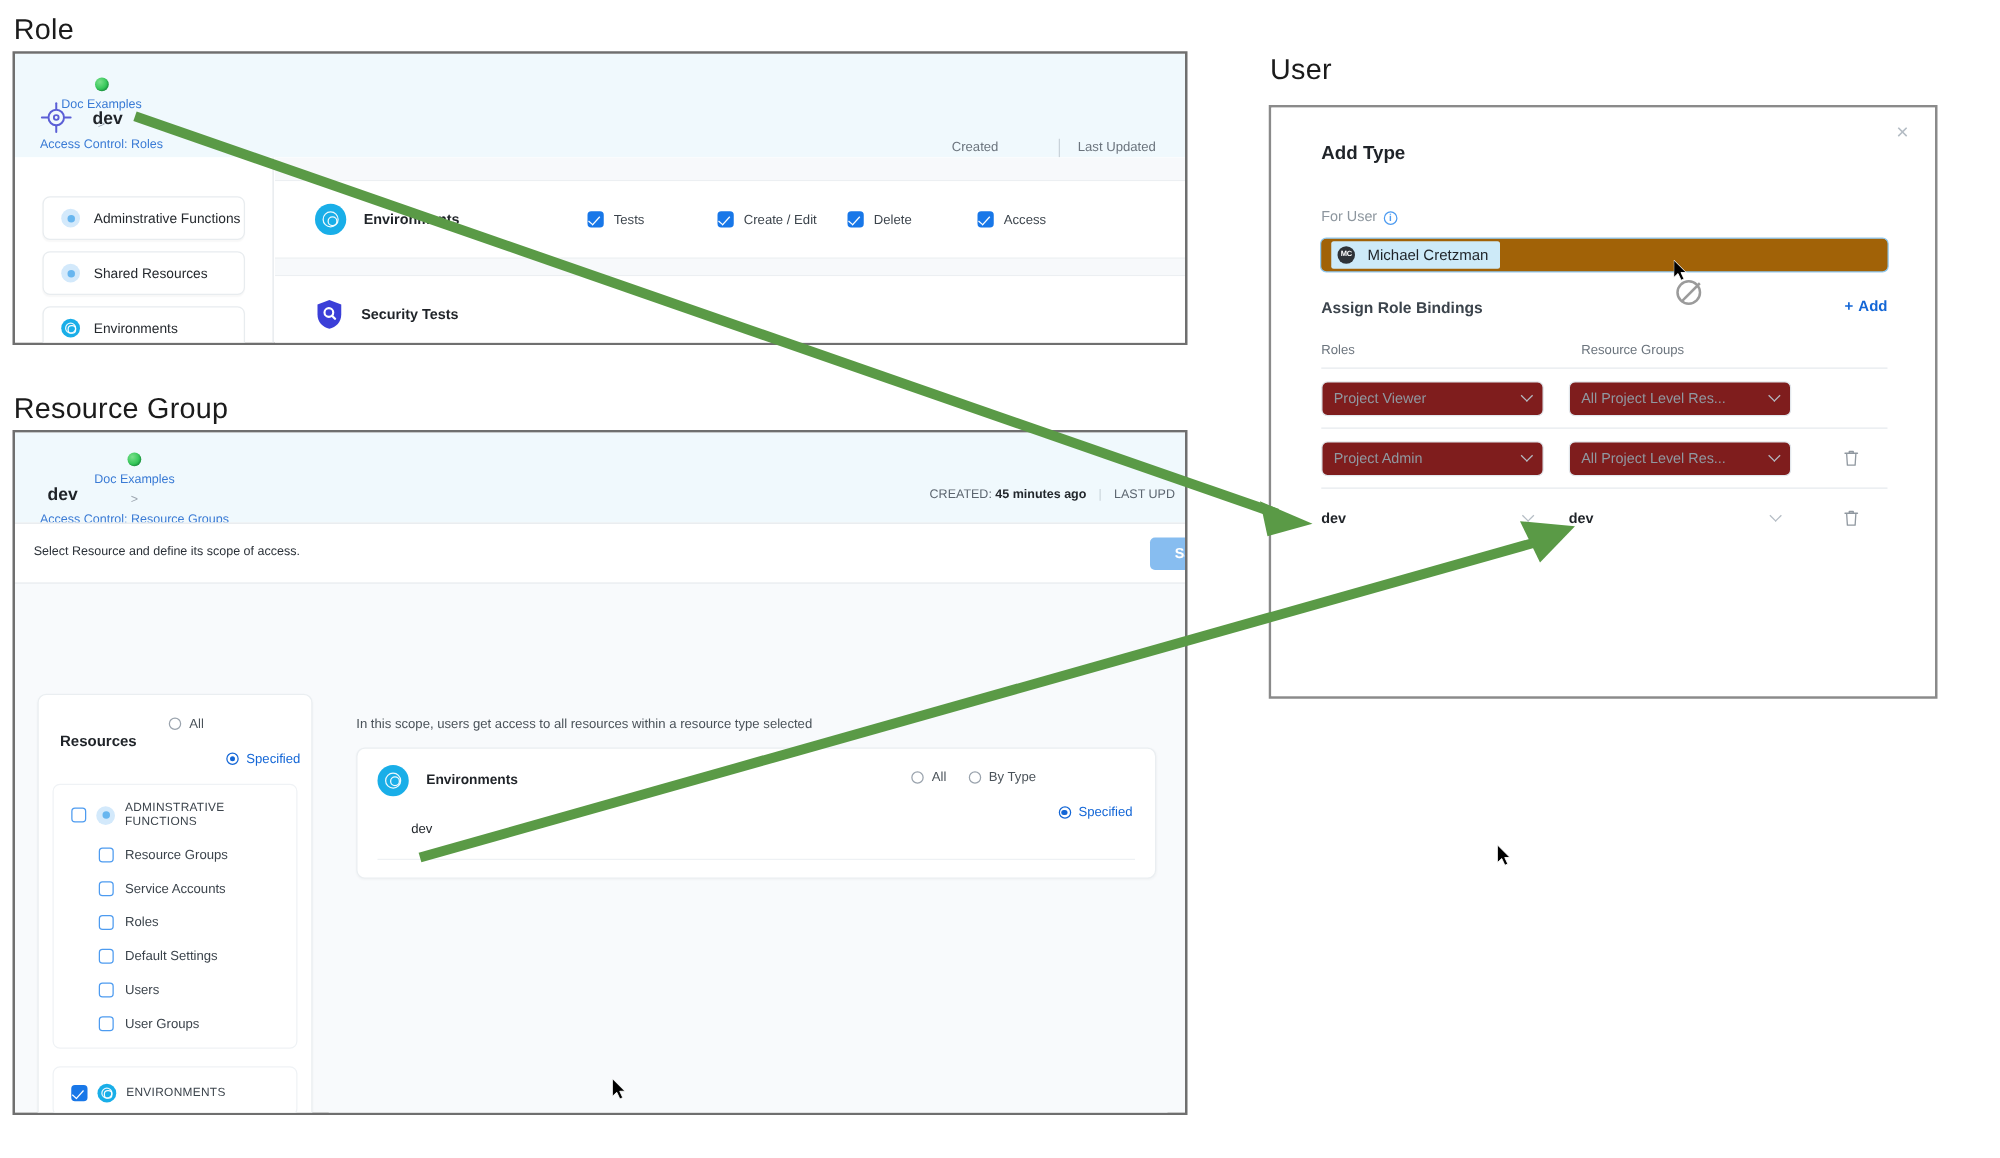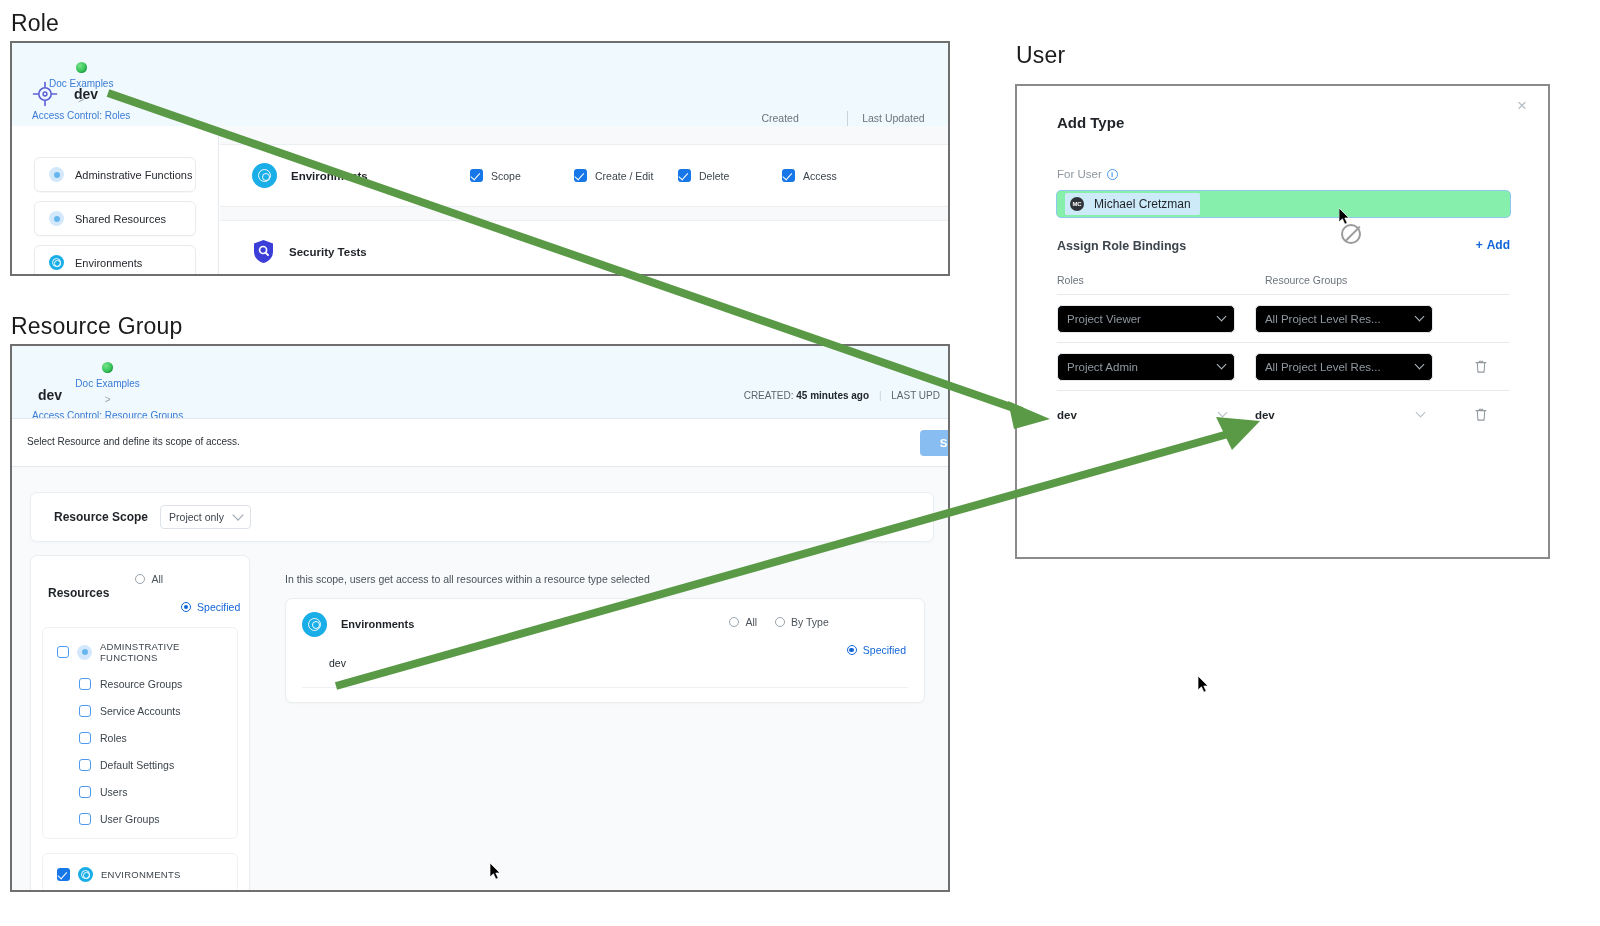--- a/index.html
+++ b/index.html
@@ -232,21 +232,21 @@
   #dlg-foruser {
     position:absolute; left:40px; top:82px; display:flex; align-items:center; gap:5px;
     font-size:11.5px; color:#8d969e;
   }
   .info-i {
     width:11px;height:11px;border-radius:50%;border:1.1px solid #4d9bf0;color:#4d9bf0;
     font-size:8px; line-height:9.5px; text-align:center; font-weight:700; flex:0 0 auto;
   }
   #dlg-userfield {
     position:absolute; left:39px; top:104px; width:455px; height:28px;
-    border:1.5px solid #8fc8ef; border-radius:5px; background:#86efac;
+    border:1.5px solid #8fc8ef; border-radius:5px; background:#a16207;
     display:flex; align-items:center; padding-left:8px;
   }
   #dlg-userchip {
     display:flex; align-items:center; gap:10px; background:#cdeaf8;
     height:22px; padding:0 9px 0 5px; border-radius:2px;
   }
   .avatar {
     width:14px;height:14px;border-radius:50%;background:#2e3338;
     color:#fff; font-size:6px; font-weight:700; display:flex;
     align-items:center; justify-content:center; letter-spacing:-.2px; flex:0 0 auto;
@@ -264,21 +264,21 @@
     position:absolute; left:40px; right:38px; top:188px;
     display:flex; font-size:10.5px; color:#6b747d;
   }
   #dlg-cols .c1 { width:208px; }
   #dlg-table { position:absolute; left:40px; right:38px; top:208px; }
   .bind-row {
     display:flex; align-items:center; height:48px; border-top:1px solid #e6eaee;
   }
   .bind-cell { width:208px; }
   .sel-box {
-    width:178px; height:28px; border:1px solid #e2e7ec; border-radius:5px; background:#000000;
+    width:178px; height:28px; border:1px solid #e2e7ec; border-radius:5px; background:#7f1d1d;
     display:flex; align-items:center; justify-content:space-between; padding:0 9px;
     font-size:11.5px; color:#9098a0;text-align:right;
   }
   .sel-plain {
     width:178px; height:28px; display:flex; align-items:center; justify-content:space-between;
     padding:0 9px 0 0; font-size:11.5px; color:#1f2328; font-weight:700;
   }
   .chev-sm { width:7px;height:7px;border-right:1.2px solid #b4bcc4;border-bottom:1.2px solid #b4bcc4;
              transform:translateY(-2px) rotate(45deg); flex:0 0 auto; }
   .trash { width:14px; height:15px; flex:0 0 auto; }
@@ -362,21 +362,21 @@
         <div class="rr-strip"></div>
 
         <div class="rr-row">
           <div class="rr-name">
             <span class="badge-round"></span>
             <span>Environments</span>
           </div>
           <div class="perms">
             <div class="perm">
               <span class="cb"></span>
-              <span>Scope</span>
+              <span>Tests</span>
             </div>
             <div class="perm">
               <span class="cb"></span>
               <span>Create / Edit</span>
             </div>
             <div class="perm">
               <span class="cb"></span>
               <span>Delete</span>
             </div>
             <div class="perm">
@@ -423,27 +423,20 @@
       </div>
     </div>
 
     <div id="rg-subbar">
       <div id="rg-sub">Select Resource and define its scope of access.</div>
       <div id="rg-save">Sav</div>
     </div>
 
     <div id="rg-body">
 
-      <div id="rg-scope-card">
-        <span id="rg-scope-label">Resource Scope</span>
-        <div class="select-sm">
-          <span>Project only</span>
-          <span class="chev"></span>
-        </div>
-      </div>
 
       <div id="rg-resources">
         <div id="rg-res-head">
           <span id="rg-res-title">Resources</span>
           <div class="radio-grp">
             <div class="radio">
               <span class="rd"></span>
               <span>All</span>
             </div>
             <div class="radio on-lbl">

